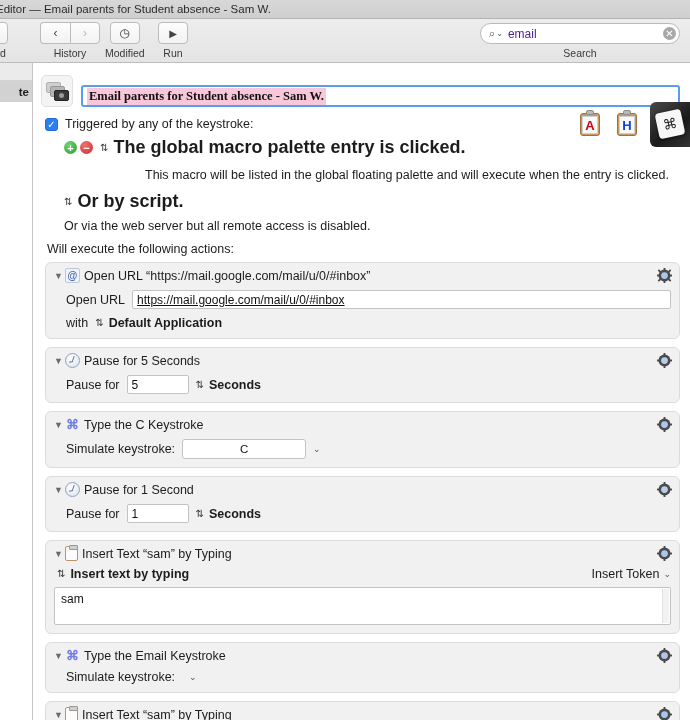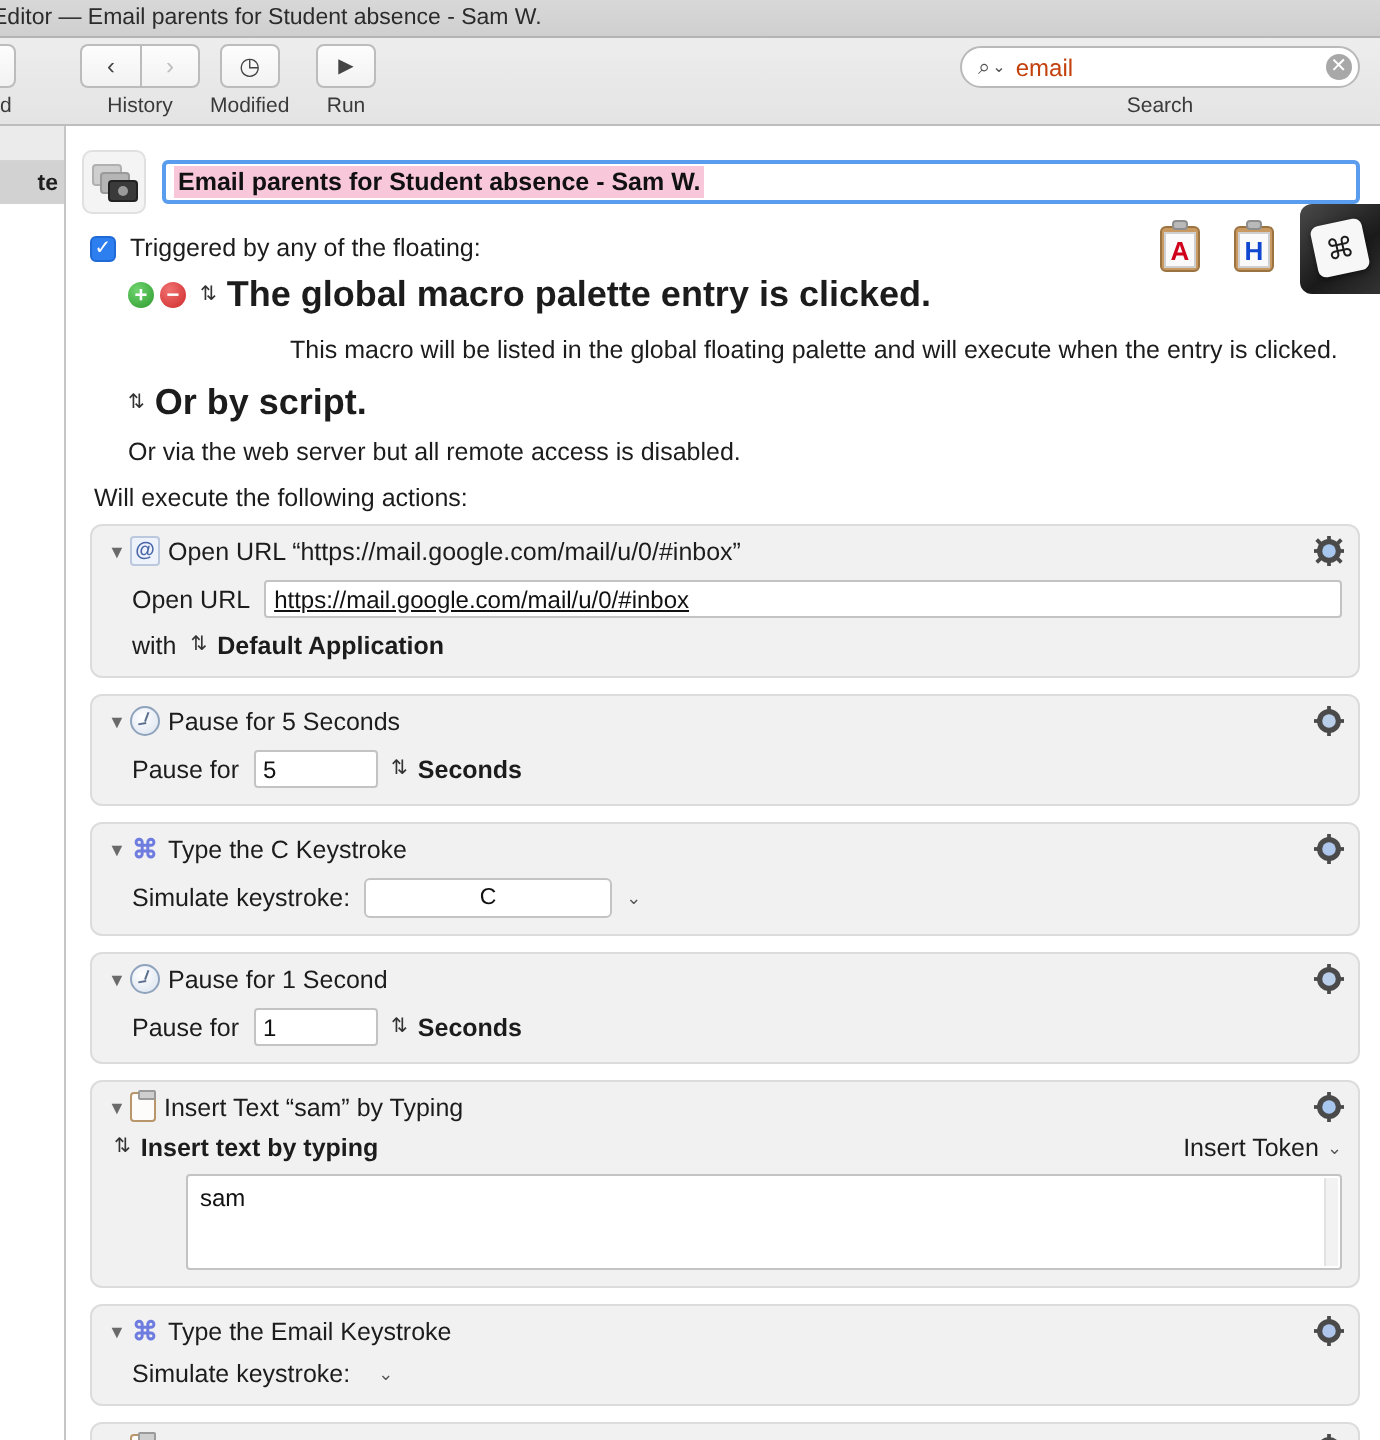--- a/index.html
+++ b/index.html
@@ -58,21 +58,21 @@
   
   .search-wrap { position: absolute; top: 4px; right: 10px; width: 200px; }
   .search-field {
     height: 21px; background: #fff;
     border: 1px solid #b9b9b9; border-radius: 11px;
     display: flex; align-items: center; padding: 0 6px 0 8px;
   }
   .search-field input {
     border: none; outline: none; flex: 1;
     font-family: "Liberation Sans", sans-serif; font-size: 12px;
-    background: transparent; color: #c2410c; margin-left: 5px;
+    background: transparent; color: #4c1d95; margin-left: 5px;
   }
   .search-label { text-align: center; font-size: 10.5px; color: #3a3a3a; margin-top: 3px; }
   .clear-x {
     width: 13px; height: 13px; border-radius: 50%;
     background: #a8a8a8; color: #fff; font-size: 10px; line-height: 13px;
     text-align: center; flex: 0 0 auto;
   }
 
   
   .body-split { display: flex; height: 657px; }
@@ -86,21 +86,21 @@
   }
   .sidebar-item-sel {
     height: 21px; background: #d2d2d2;
     display: flex; align-items: center; justify-content: flex-end;
     padding-right: 3px; font-size: 11.5px; font-weight: bold; color: #1f1f1f;
   }
 
   .main-pane { flex: 1; background: #ffffff; position: relative; overflow: hidden; }
 
   
-  .macro-head { display: flex; align-items: center; padding: 11px 10px 0 8px; }
+  .macro-head { display: flex; align-items: flex-end; padding: 11px 10px 0 8px; font-family: Liberation Serif, serif; }
   .macro-icon {
     width: 32px; height: 32px; border-radius: 5px;
     background: #f4f4f4; border: 1px solid #e0e0e0;
     position: relative; flex: 0 0 auto; margin-top: 1px;
   }
   .mi-sq { position: absolute; border-radius: 2px; }
   .mi-a { width: 15px; height: 11px; background: #cfcfcf; border: 1px solid #b0b0b0; left: 4px; top: 6px; }
   .mi-b { width: 15px; height: 11px; background: #b5b5b5; border: 1px solid #999; left: 8px; top: 10px; }
   .mi-c { width: 15px; height: 11px; background: #3a3a3a; border: 1px solid #222; left: 12px; top: 14px; }
   .mi-c::after { content:""; position:absolute; width:5px; height:5px; border-radius:50%; background:#9a9a9a; left:4px; top:2px; }
@@ -228,22 +228,22 @@
     position: relative; width: 13px; height: 15px;
   }
   .ai-note::before {
     content:""; position:absolute; left:3px; top:-2px; width:7px; height:3px;
     background:#cfcfcf; border:1px solid #9a9a9a; border-radius:1px;
   }
 
   .insert-token-row { display: flex; align-items: center; justify-content: space-between; margin-top: 6px; }
   .textarea-box {
     background: #fff; border: 1px solid #c3c3c3; border-radius: 2px;
-    height: 48px; margin-top: 6px; padding: 4px 6px;
-    font-size: 12px; color: #111; position: relative; margin-left: 39px;
+    height: 38px; margin-top: 6px; padding: 4px 6px;
+    font-size: 12px; color: #111; position: relative;
   }
   .ta-scroll {
     position: absolute; right: 1px; top: 1px; bottom: 1px; width: 7px;
     background: #f2f2f2; border-left: 1px solid #e2e2e2;
   }
 </style>
 </head>
 <body>
 
 <div class="titlebar">
@@ -333,21 +333,21 @@
       <div class="name-field">
         <span class="name-sel">Email parents for Student absence - Sam W.</span>
       </div>
     </div>
 
     <div class="trig-block">
       <div class="row">
         <div class="chk">
           <span>✓</span>
         </div>
-        <span class="trig-title">Triggered by any of the floating:</span>
+        <span class="trig-title">Triggered by any of the keystroke:</span>
       </div>
 
       <div class="trig-line">
         <div class="circ circ-add">
           <span>+</span>
         </div>
         <div class="circ circ-del">
           <span>−</span>
         </div>
         <span class="popind">⇅</span>

